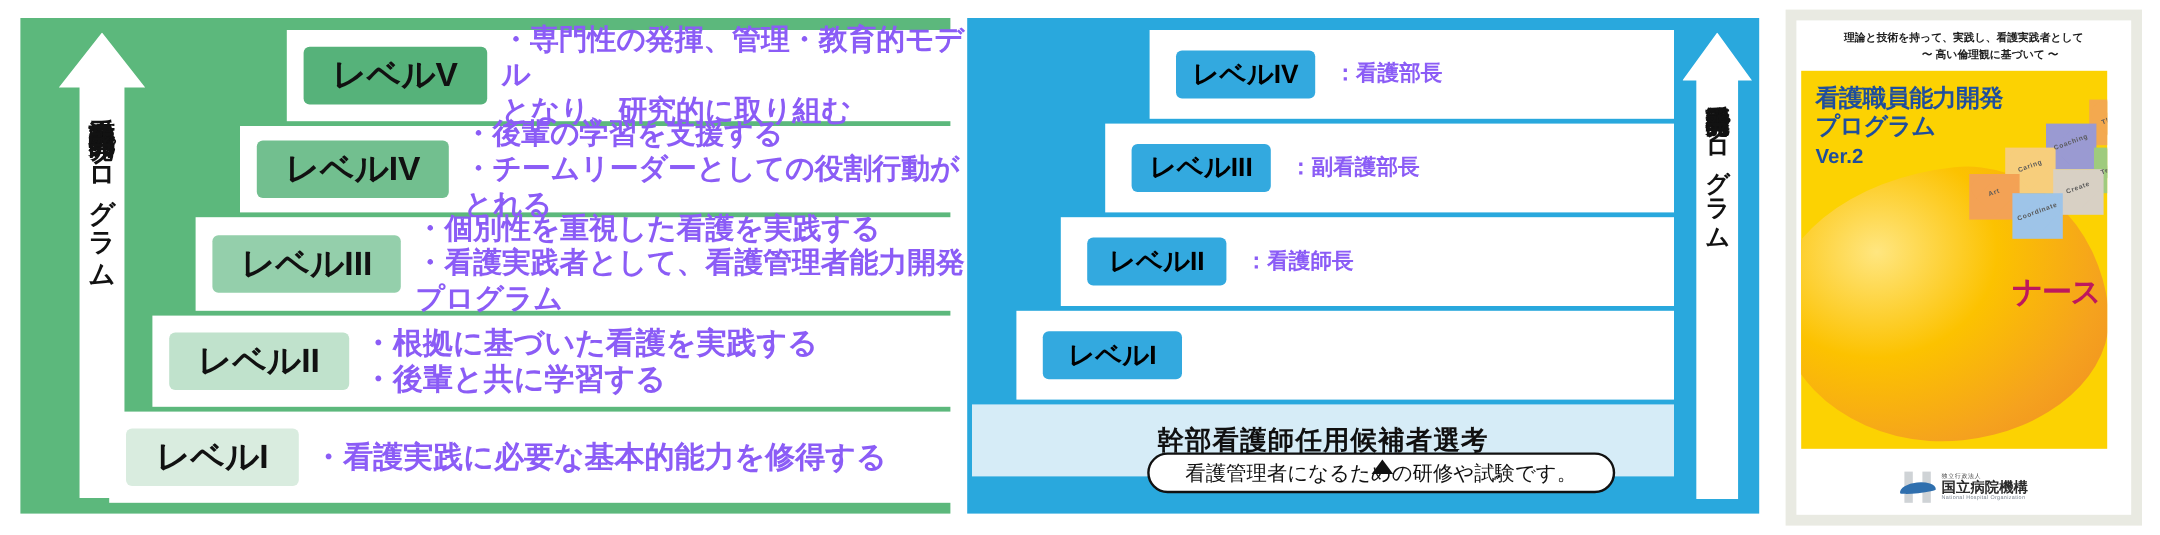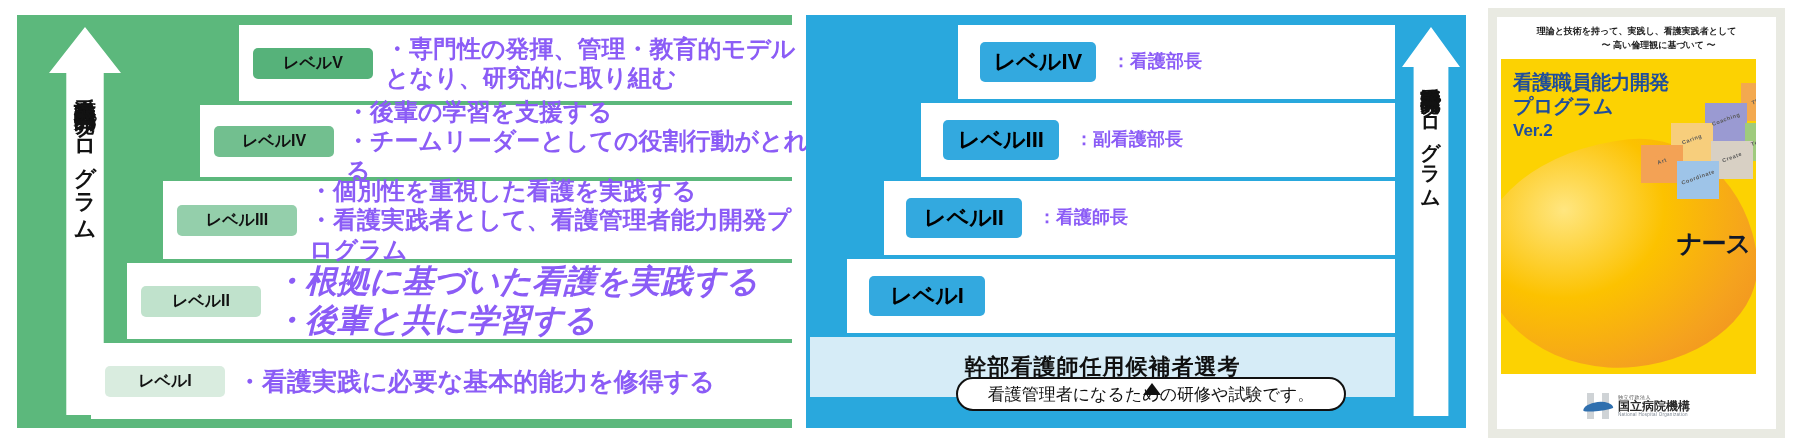--- a/index.html
+++ b/index.html
@@ -86,34 +86,34 @@
   #g-step2 { left: 110px; top: 248px; width: 682px; height: 76px; }
   #g-step1 { left: 74px;  top: 328px; width: 718px; height: 76px; }
 
   #g-step5 .badge { background: #56b27a; }
   #g-step4 .badge { background: #72bf8f; }
   #g-step3 .badge { background: #94cfab; }
   #g-step2 .badge { background: #c0e2cc; }
   #g-step1 .badge { background: #d9ecdf; }
 
   .panel-green .badge {
-    font-size: 16px;
-    padding: 5px 12px;
+    font-size: 28px;
+    padding: 5px 24px;
     margin-left: 14px;
     min-width: 96px;
   }
   .panel-green .step-text {
     font-size: 23px;
     margin-left: 12px;
   }
   #g-step1 .step-text { font-size: 25px; }
   #g-step5 .step-text { font-size: 24px; }
   #g-step4 .step-text { font-size: 24px; }
   #g-step3 .step-text { font-size: 24px; }
-  #g-step2 .step-text { font-size: 32px; font-style: italic; }
+  #g-step2 .step-text { font-size: 25px; }
 
   
   .panel-blue {
     position: absolute;
     left: 806px; top: 15px;
     width: 660px; height: 413px;
     background: #29a8dd;
     box-sizing: border-box;
   }
   .b-step {
@@ -265,21 +265,21 @@
     letter-spacing: -4px;
   }
   .acty .la { color: #ec6a2a; }
   .acty .lc { color: #52a7d8; }
   .acty .lt { color: #9a7fa8; }
   .acty .ly { color: #d8882f; position: relative; top: 22px; left: -6px; }
   .nurse-jp {
     position: absolute;
     left: 176px; top: 168px;
     z-index: 5;
-    color: #0f172a;
+    color: #be185d;
     font-weight: bold;
     font-size: 25px;
     letter-spacing: -1px;
   }
   .hearts { position: absolute; left: 148px; top: 24px; width: 140px; height: 120px; z-index: 5; }
   .heart {
     position: absolute;
     width: 42px; height: 38px;
   }
   .heart i {

